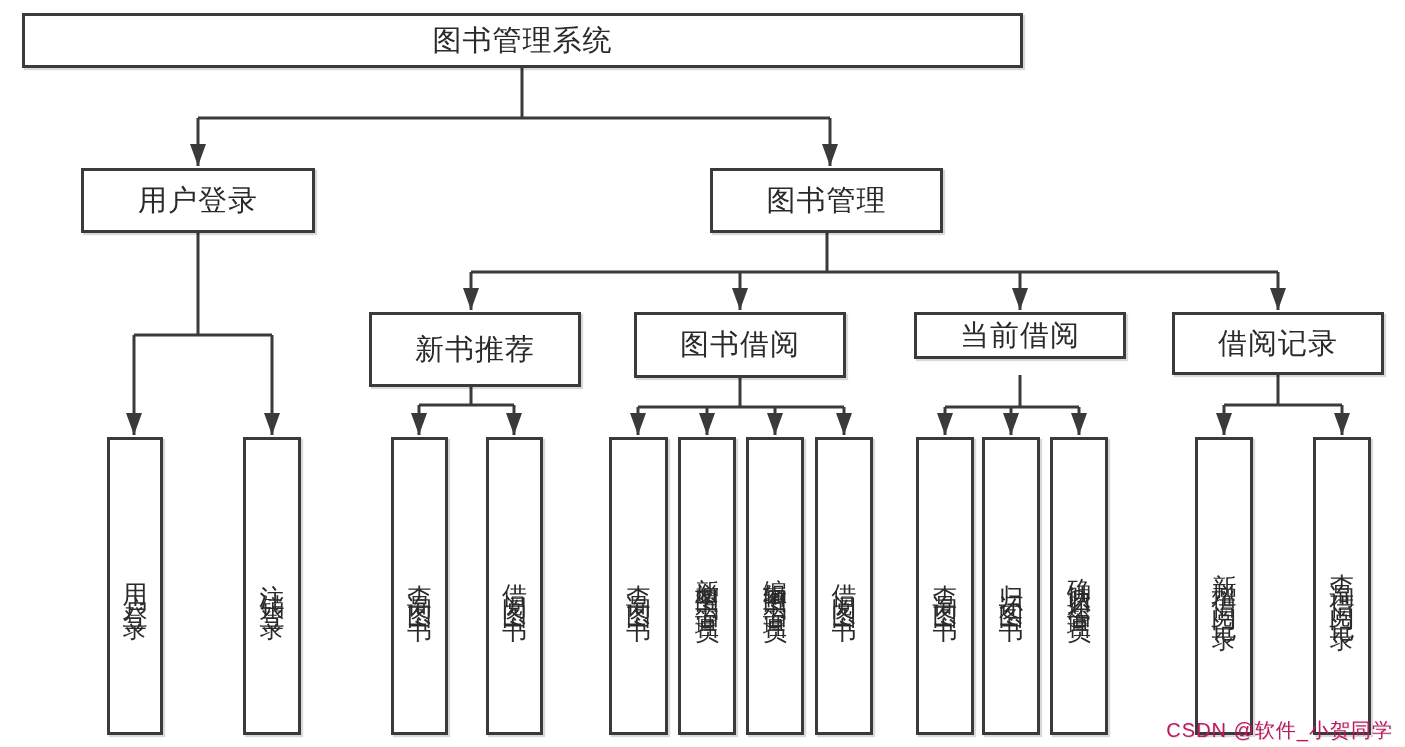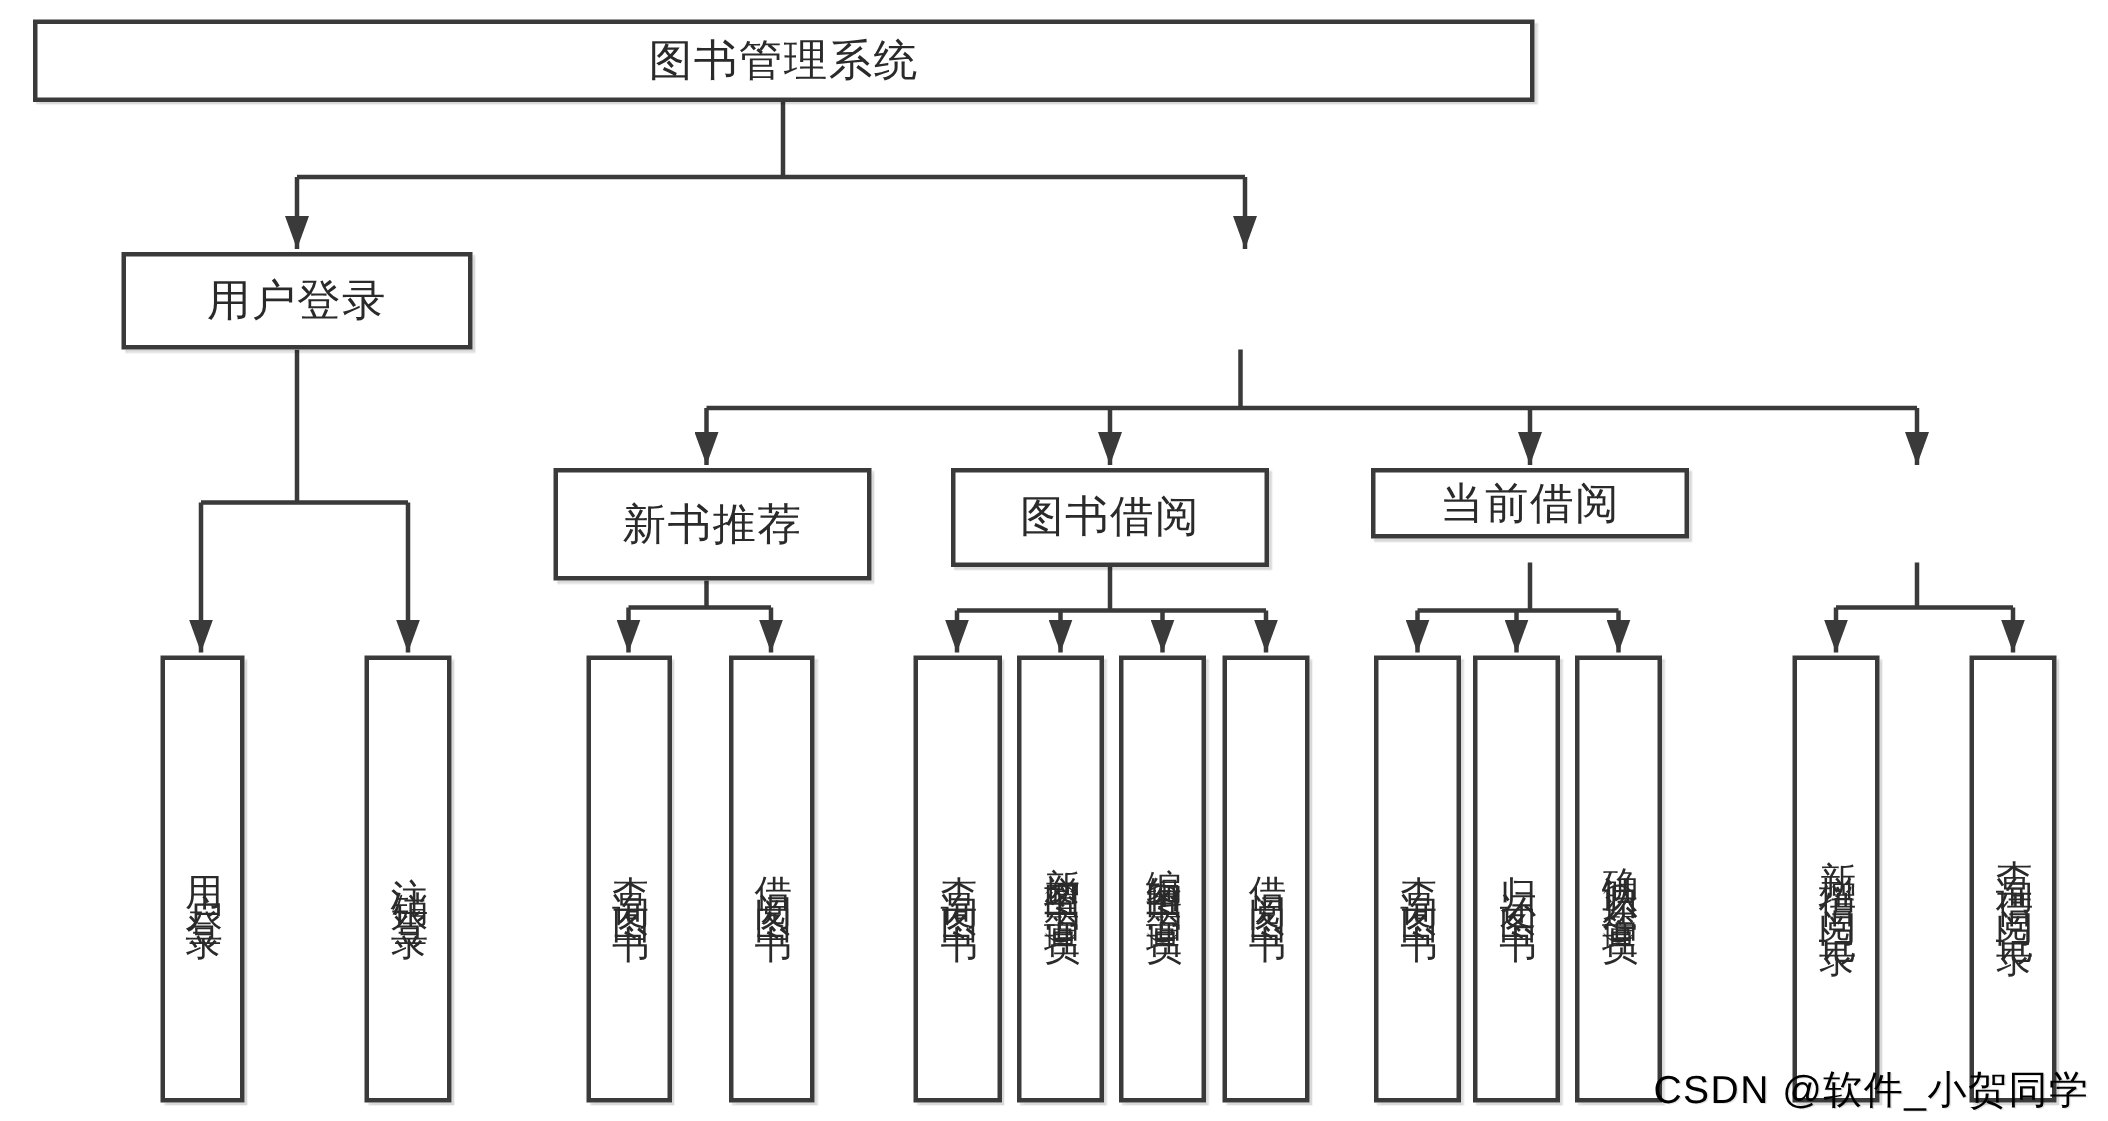--- a/index.html
+++ b/index.html
@@ -15,21 +15,21 @@
     box-shadow:2px 2px 1px rgba(0,0,0,0.15);
   }
   .h  { font-size:29px; letter-spacing:1px; }
   .leaf span {
     writing-mode:vertical-rl; text-orientation:mixed;
     font-size:25px; letter-spacing:11px; line-height:1;
   }
   .leaf.long span { font-size:24px; letter-spacing:6px; }
   .watermark {
     position:absolute; right:12px; bottom:3px;
-    font-size:26px; color:#000000; letter-spacing:1px;
+    font-size:20px; color:#be185d; letter-spacing:1px;
     text-shadow:1px 1px 0 rgba(0,0,0,0.10);
   }
 </style>
 </head>
 <body>
 
 <div id="canvas">
 
   <svg id="wires" viewBox="0 0 1405 747" xmlns="http://www.w3.org/2000/svg">
     <defs>
@@ -65,24 +65,26 @@
       <line x1="1011" y1="407" x2="1011" y2="435" marker-end="url(#arrow)"></line>
       <line x1="1079" y1="407" x2="1079" y2="435" marker-end="url(#arrow)"></line>
       <line x1="1224" y1="405" x2="1224" y2="435" marker-end="url(#arrow)"></line>
       <line x1="1342" y1="405" x2="1342" y2="435" marker-end="url(#arrow)"></line>
     </g>
   </svg>
 
   <div class="box h" style="left:22px; top:13px; width:1001px; height:55px;">图书管理系统</div>
 
   <div class="box h" style="left:81px; top:168px; width:234px; height:65px;">用户登录</div>
+  <div class="box h" style="left:710px; top:168px; width:233px; height:65px;">图书管理</div>
 
   <div class="box h" style="left:369px; top:312px; width:212px; height:75px;">新书推荐</div>
   <div class="box h" style="left:634px; top:312px; width:212px; height:66px;">图书借阅</div>
   <div class="box h" style="left:914px; top:312px; width:212px; height:47px;">当前借阅</div>
+  <div class="box h" style="left:1172px; top:312px; width:212px; height:63px;">借阅记录</div>
 
   <div class="box leaf" style="left:107px; top:437px; width:56px; height:298px;">
     <span>用户登录</span>
   </div>
   <div class="box leaf" style="left:243px; top:437px; width:58px; height:298px;">
     <span>注销登录</span>
   </div>
 
   <div class="box leaf" style="left:391px; top:437px; width:57px; height:298px;">
     <span>查询图书</span>

